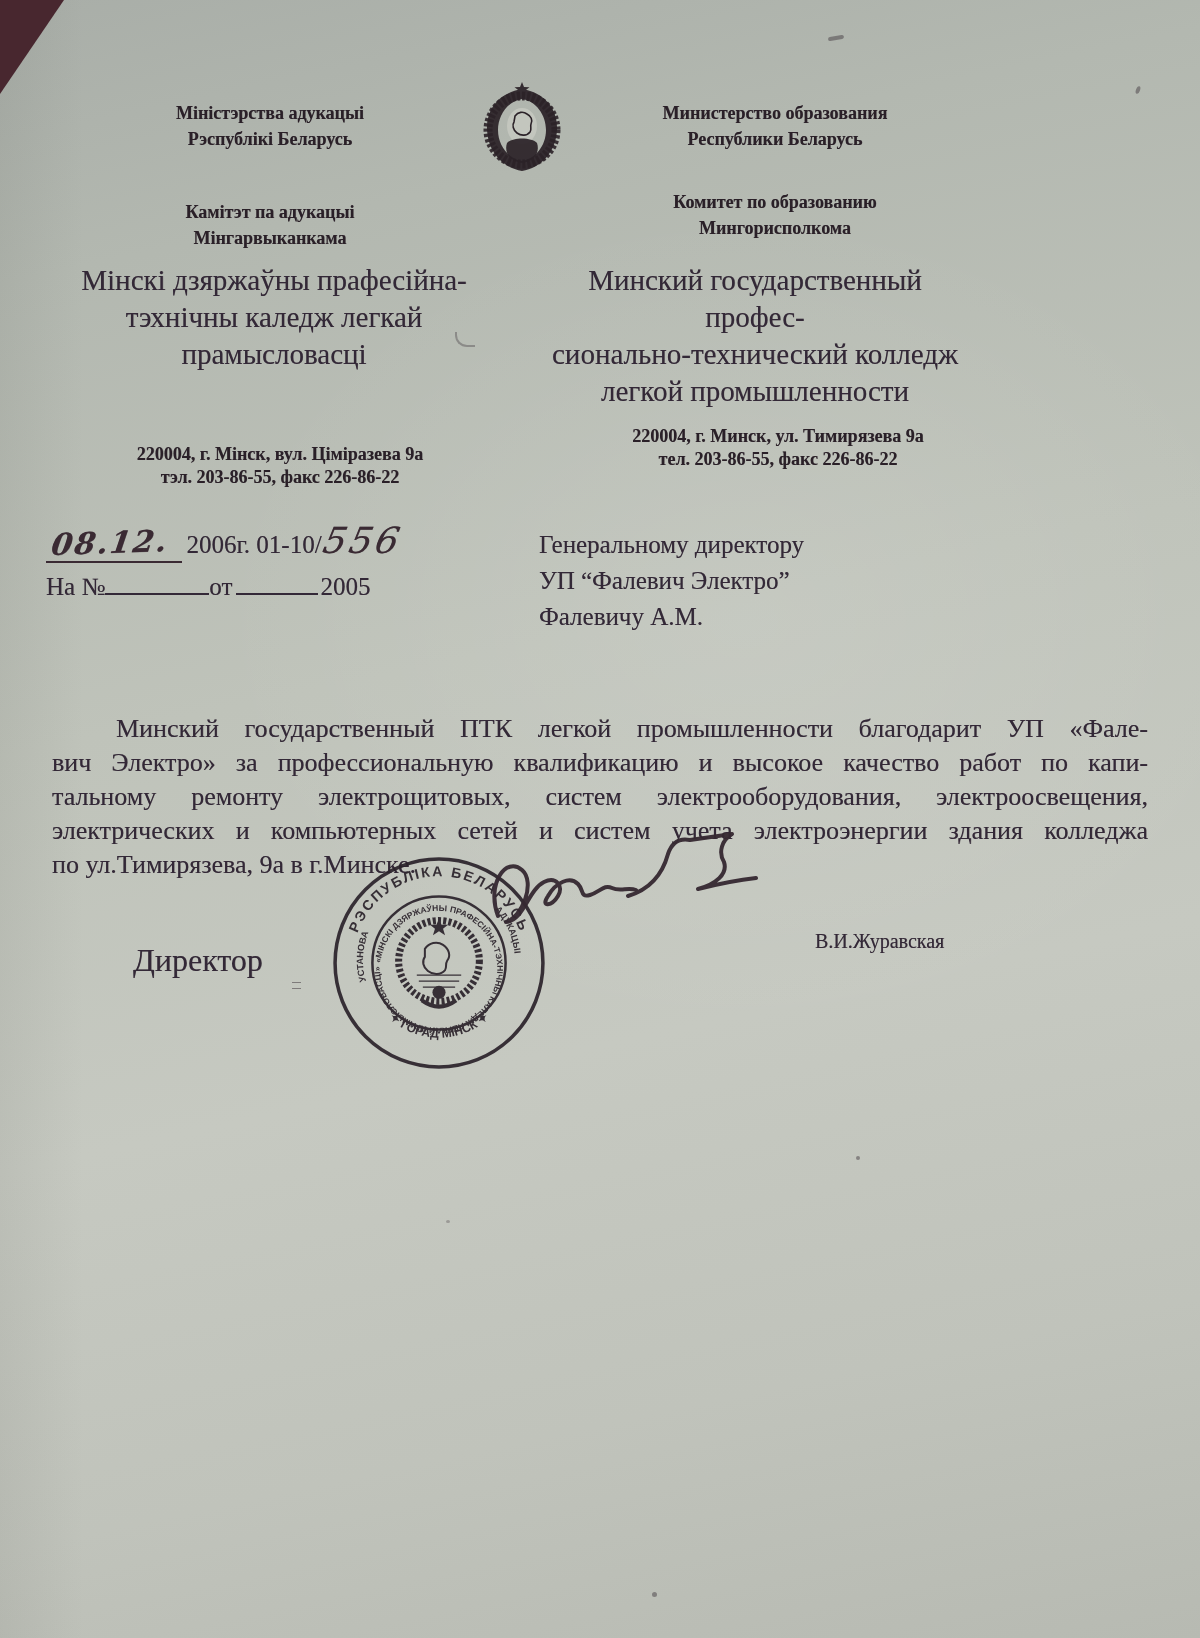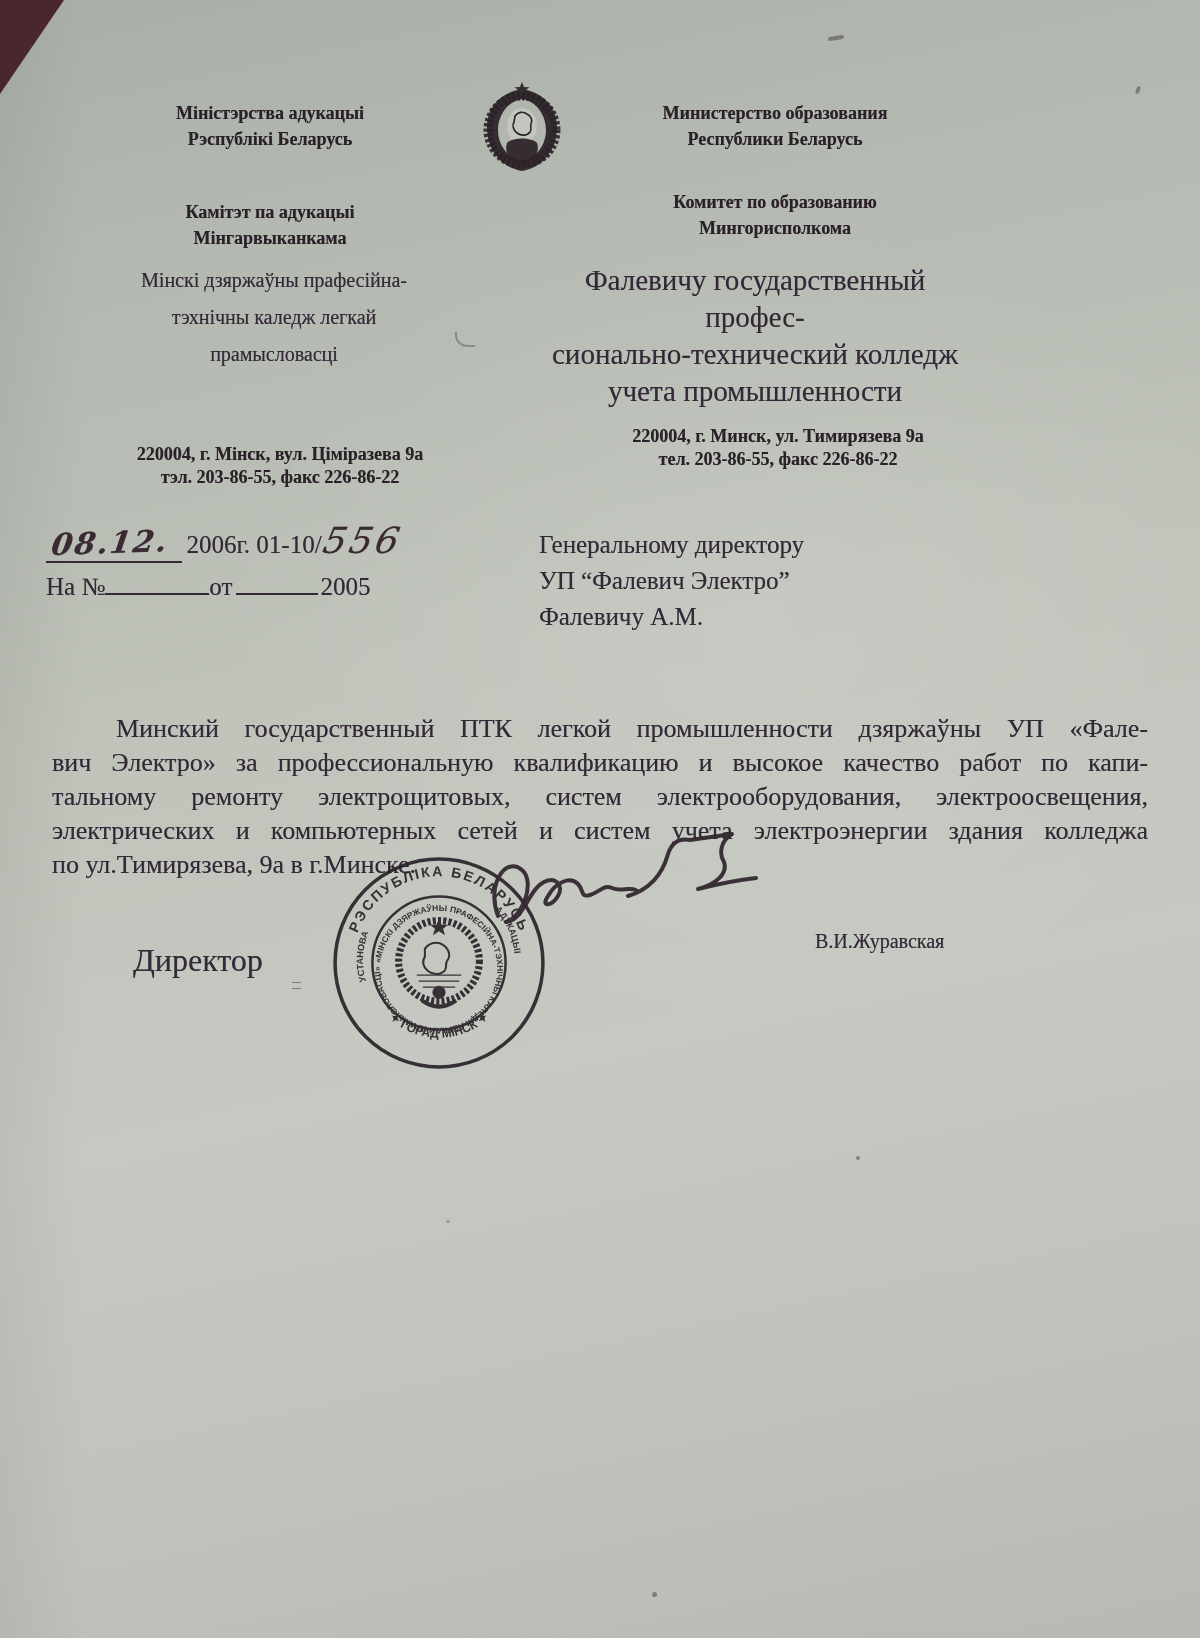--- a/index.html
+++ b/index.html
@@ -21,21 +21,21 @@
 
   .corner-shadow{top:0;left:0;width:64px;height:94px;background:#48272f;
     clip-path:polygon(0 0,100% 0,0 100%);}
 
   .ministry-left{left:110px;top:100px;width:320px;font-size:18px;line-height:26px;}
   .ministry-right{left:615px;top:100px;width:320px;font-size:18px;line-height:26px;}
   .committee-left{left:110px;top:199px;width:320px;font-size:18px;line-height:26px;}
   .committee-right{left:615px;top:189px;width:320px;font-size:18px;line-height:26px;}
   .emblem{left:477px;top:82px;width:90px;height:90px;}
 
-  .inst-left{left:56px;top:262px;width:436px;font-size:20px;line-height:37px;}
+  .inst-left{left:56px;top:262px;width:436px;font-size:29px;line-height:37px;}
   .inst-right{left:535px;top:262px;width:440px;font-size:29px;line-height:37px;}
 
   .contacts-left{left:95px;top:443px;width:370px;font-size:18px;line-height:23px;}
   .contacts-right{left:593px;top:425px;width:370px;font-size:18px;line-height:23px;}
 
   .refblock{left:46px;top:520px;width:440px;font-size:25px;}
   .date-line{display:flex;align-items:baseline;height:44px;}
   .hand{font-family:"DejaVu Serif",serif;font-style:italic;color:#3a2a33;}
   .hand-date{display:inline-block;font-size:30px;font-weight:bold;
     border-bottom:2.5px solid #3a2a33;padding:0 14px 1px 6px;}
@@ -104,23 +104,23 @@
     <div>Комитет по образованию</div>
     <div>Мингорисполкома</div>
   </div>
 
   <div class="abs print center inst-left">
     <div>Мінскі дзяржаўны прафесійна-</div>
     <div>тэхнічны каледж легкай</div>
     <div>прамысловасці</div>
   </div>
   <div class="abs print center inst-right">
-    <div>Фалевичу государственный профес-</div>
+    <div>Минский государственный профес-</div>
     <div>сионально-технический колледж</div>
-    <div>учета промышленности</div>
+    <div>легкой промышленности</div>
   </div>
 
   <div class="abs print bold center contacts-left">
     <div>220004, г. Мінск, вул. Ціміразева 9а</div>
     <div>тэл. 203-86-55, факс 226-86-22</div>
   </div>
   <div class="abs print bold center contacts-right">
     <div>220004, г. Минск, ул. Тимирязева 9а</div>
     <div>тел. 203-86-55, факс 226-86-22</div>
   </div>
@@ -136,21 +136,21 @@
     </div>
   </div>
 
   <div class="abs print recipient">
     <div>Генеральному директору</div>
     <div>УП “Фалевич Электро”</div>
     <div>Фалевичу А.М.</div>
   </div>
 
   <div class="abs print body-text">
-    <div class="body-line first">Минский государственный ПТК легкой промышленности дзяржаўны УП «Фале-</div>
+    <div class="body-line first">Минский государственный ПТК легкой промышленности благодарит УП «Фале-</div>
     <div class="body-line">вич Электро» за профессиональную квалификацию и высокое качество работ по капи-</div>
     <div class="body-line">тальному ремонту электрощитовых, систем электрооборудования, электроосвещения,</div>
     <div class="body-line">электрических и компьютерных сетей и систем учета электроэнергии здания колледжа</div>
     <div class="body-line last">по ул.Тимирязева, 9а  в г.Минске.</div>
   </div>
 
   <div class="abs print sig-title">Директор</div>
   <div class="abs print sig-name">В.И.Журавская</div>
 
   <div class="abs stamp">

